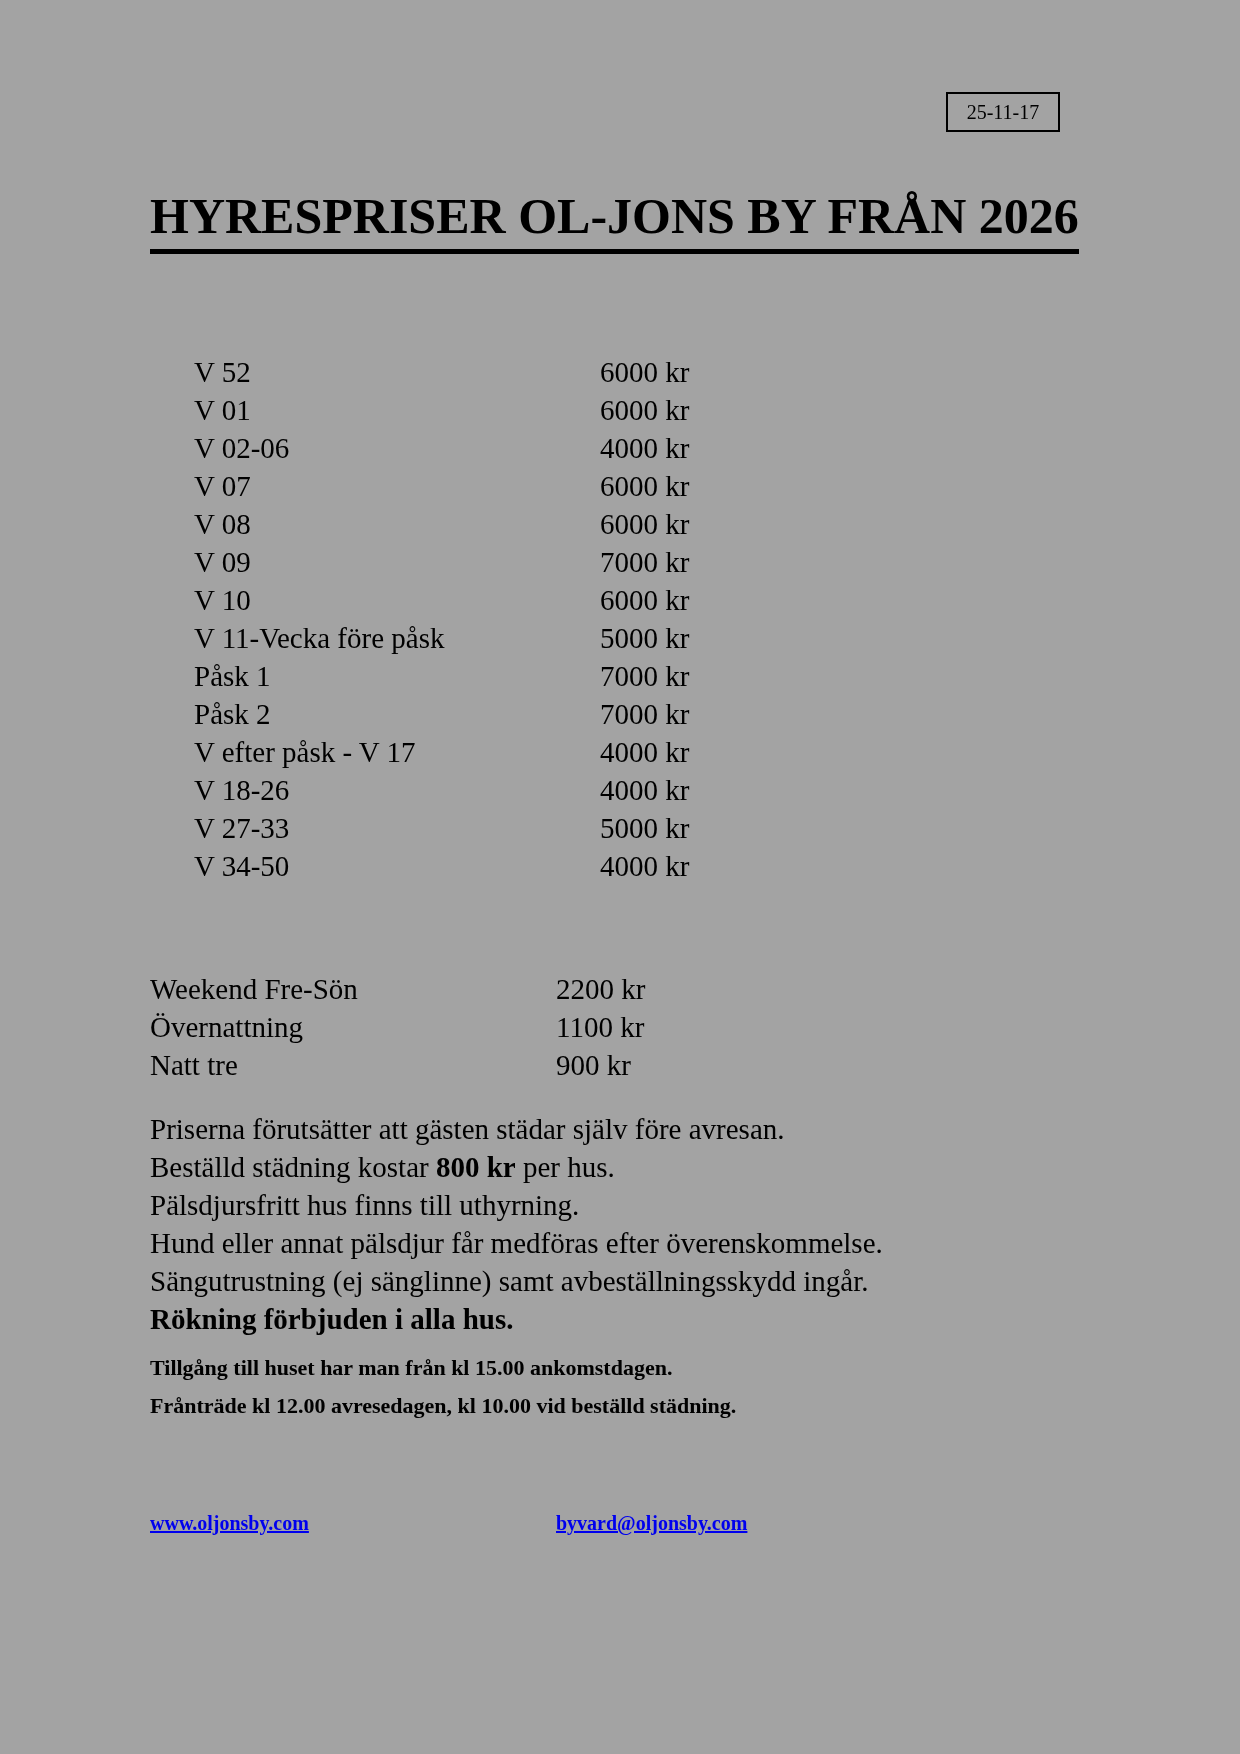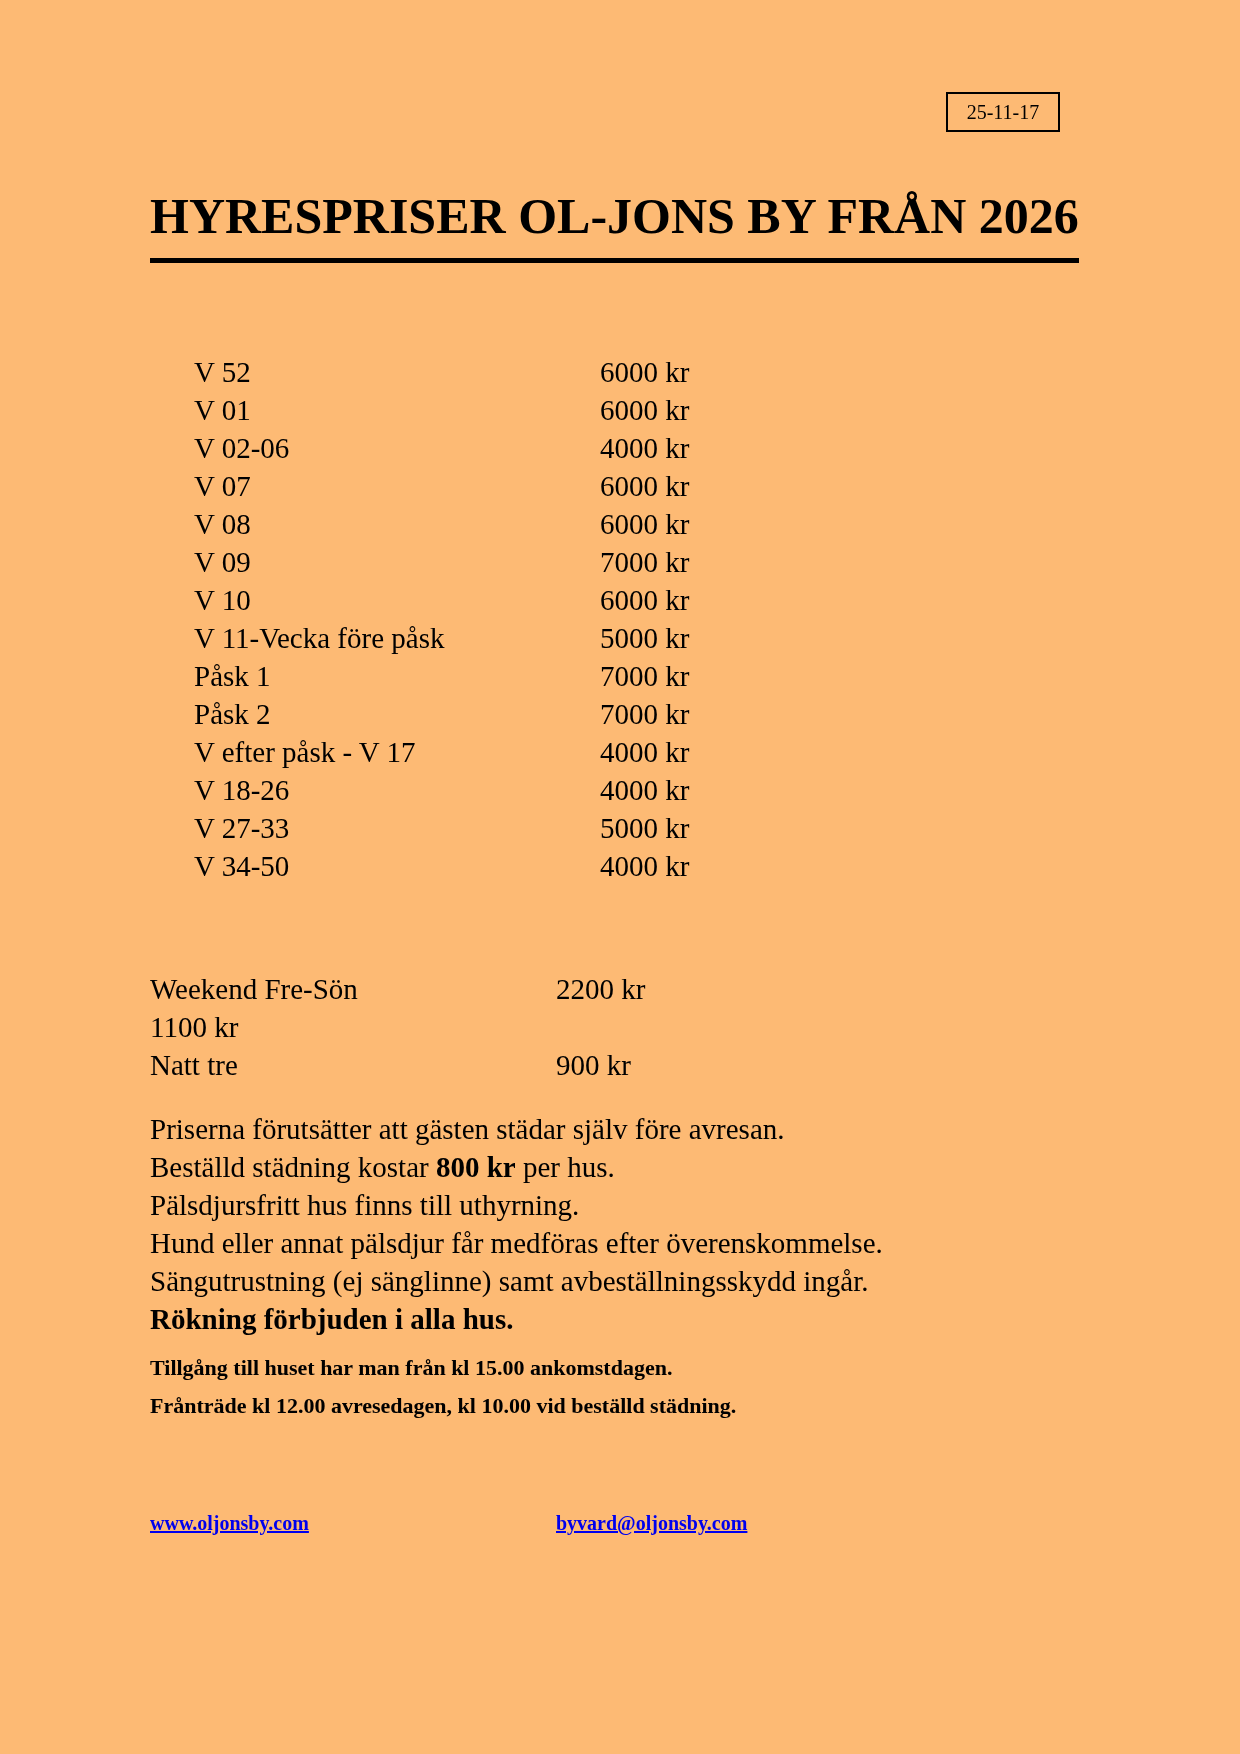--- a/index.html
+++ b/index.html
@@ -1,39 +1,39 @@
 <!DOCTYPE html>
 <html><head>
 <meta charset="utf-8">
 <style>
   html,body { margin:0; padding:0; background:#888; }
   .page {
     position:relative;
     width:1240px; height:1754px;
     margin:0 auto;
-    background:#fdba74;
+    background:#a3a3a3;
     color:#000000;
     font-family:"Liberation Serif", serif;
     overflow:hidden;
   }
   .datebox {
     position:absolute; left:946px; top:92px;
     width:114px; height:40px;
     border:2px solid #000;
     box-sizing:border-box;
     display:flex; align-items:center; justify-content:center;
     font-size:20px;
   }
   .title {
     position:absolute; left:150px; top:190px;
     font-size:50px; font-weight:bold;
     line-height:1.05;
     white-space:nowrap;
     border-bottom:5px solid #000;
-    padding-bottom:15px;
+    padding-bottom:6px;
   }
   .block { position:absolute; left:150px; }
   .tbl-main  { top:353px;margin-left:44px; }
   .tbl-short { top:928px;margin-top:42px; }
   .row { display:grid; grid-template-columns:406px auto; line-height:38px; font-size:29px; }
   .notes  { top:1110px; font-size:29px; line-height:38px; }
   .access { top:1349px; font-size:22px; line-height:38px; font-weight:bold; }
   .bold { font-weight:bold; }
   .footer {
     top:1471px;
@@ -116,20 +116,21 @@
       <span>4000 kr</span>
     </div>
   </div>
 
   <div class="block tbl-short">
     <div class="row">
       <span>Weekend Fre-Sön</span>
       <span>2200 kr</span>
     </div>
     <div class="row">
+      <span>Övernattning</span>
       <span>1100 kr</span>
     </div>
     <div class="row">
       <span>Natt tre</span>
       <span>900 kr</span>
     </div>
   </div>
 
   <div class="block notes">
     <div>Priserna förutsätter att gästen städar själv före avresan.</div>

